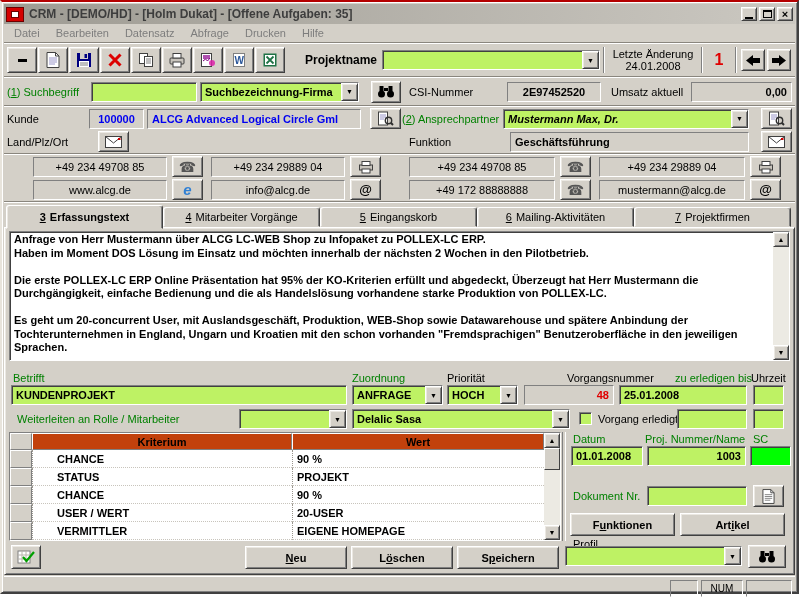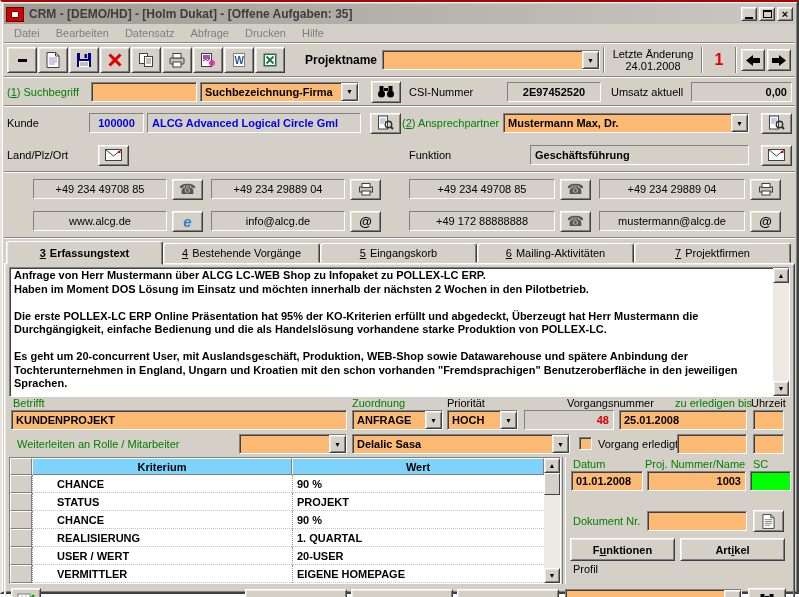--- a/index.html
+++ b/index.html
@@ -37,35 +37,35 @@
   
   .toolbar { height:32px; display:flex; align-items:center; padding:2px 3px; flex:0 0 auto; }
   .tbtn { width:30px; height:26px; margin-right:1px; }
   .dash-glyph { width:9px; height:3px; background:#000; }
   .vsep { width:2px; height:26px; border-left:1px solid #808080; border-right:1px solid #ffffff; margin:0 3px; flex:0 0 auto; }
   .lastchange { width:90px; text-align:center; line-height:12px; font-size:11px; }
   .counter { width:26px; text-align:center; font-size:16px; font-weight:bold; }
   .navbtn { width:24px; height:22px; margin:0 1px; }
 
   
-  .fld { background:#fdba74; border:1px solid; border-color:#808080 #ffffff #ffffff #808080;
+  .fld { background:#bef264; border:1px solid; border-color:#808080 #ffffff #ffffff #808080;
          box-shadow: inset 1px 1px 0 #404040; height:20px; display:inline-flex; align-items:center;
          padding:0 4px; white-space:nowrap; overflow:hidden; }
   .flat { background:#d4d0c8; border:1px solid; border-color:#808080 #ffffff #ffffff #808080;
           height:20px; display:inline-flex; align-items:center; padding:0 4px; white-space:nowrap; overflow:hidden; }
   .center { justify-content:center; }
   .right { justify-content:flex-end; }
   .combo { padding-right:18px; position:relative; }
   .drop { position:absolute; right:0; top:0; bottom:0; width:17px; font-size:7px; }
   .iconbtn { width:31px; height:21px; }
 
   
   .rowflex { display:flex; align-items:center; padding:0 3px; flex:0 0 auto; }
   .search { height:27px; }
-  .crow, .prow { height:23px; display:flex; align-items:center; padding:16px 3px; flex:0 0 auto; }
+  .crow, .prow { height:23px; display:flex; align-items:center; padding:7px 3px; flex:0 0 auto; }
   .half-l { width:394px; display:flex; align-items:center; flex:0 0 auto; }
   .half-r { flex:1; display:flex; align-items:center; }
 
   
   .tabstrip { display:flex; align-items:flex-end; height:24px; padding:0 2px; position:relative; z-index:2; flex:0 0 auto; }
   .tab { width:157px; height:20px; display:flex; align-items:center; justify-content:center;
          background:#d4d0c8; border:1px solid; border-color:#ffffff #404040 #d4d0c8 #ffffff;
          border-radius:3px 3px 0 0; box-shadow: inset 1px 0 0 #ebe8e2, inset -1px 0 0 #808080; }
   .tab.active { height:24px; font-weight:bold; margin-bottom:-2px; z-index:3; }
   .tnum { text-decoration:underline; margin-right:4px; }
@@ -77,31 +77,31 @@
   
   .textarea { height:130px; display:flex; background:#fff; border:1px solid; border-color:#808080 #fff #fff #808080;
               box-shadow: inset 1px 1px 0 #404040; flex:0 0 auto; }
   .textcontent { flex:1; padding:1px 4px; font-weight:bold; line-height:13.5px; white-space:pre-wrap; overflow:hidden; }
   .vscroll { width:16px; display:flex; flex-direction:column; background:#eceae3; flex:0 0 auto; }
   .sbtn { width:16px; height:15px; font-size:7px; }
   .vtrack { flex:1; }
   .thumb { height:22px; background:#d4d0c8; border:1px solid; border-color:#ffffff #404040 #404040 #ffffff; }
 
   
-  .fields { position:relative; height:58px; margin-top:0; flex:0 0 auto;text-align:right; }
+  .fields { position:relative; height:58px; margin-top:11px; flex:0 0 auto;text-align:right; }
   .abs { position:absolute; }
 
   
   .lower { display:flex; flex:1; margin-top:2px; min-height:0; }
   .tablewrap { width:552px; display:flex; border:1px solid; border-color:#808080 #fff #fff #808080;
                background:#fff; overflow:hidden; flex:0 0 auto; }
   .tcol { flex:1; display:flex; flex-direction:column; overflow:hidden; }
   .thead { display:flex; height:17px; flex:0 0 auto; }
   .hsel { width:22px; background:#d4d0c8; border:1px solid; border-color:#fff #808080 #808080 #fff; }
-  .hcell { background:#7dd3fc; border:1px solid; border-color:#fff #808080 #808080 #fff;
+  .hcell { background:#c2410c; border:1px solid; border-color:#fff #808080 #808080 #fff;
            font-weight:bold; display:flex; align-items:center; justify-content:center; }
   .hc1 { width:260px; } .hc2 { flex:1; }
   .tbody { flex:1; overflow:hidden; }
   .trow { display:flex; height:18px; }
   .selcell { width:22px; background:#d4d0c8; border:1px solid; border-color:#fff #808080 #808080 #fff; flex:0 0 auto; }
   .cell { padding:0 4px; font-weight:bold; display:flex; align-items:center;
           border-left:1px dotted #9a968e; border-bottom:1px dotted #c8c4bc; overflow:hidden; white-space:nowrap; }
   .c1 { width:260px;padding-left:24px; } .c2 { flex:1; }
   .vgroove { width:4px; border-left:1px solid #808080; border-right:1px solid #ffffff; margin:0 1px; flex:0 0 auto; }
   .rightpanel { position:relative; flex:1; }
@@ -274,21 +274,21 @@
             <svg width="17" height="16" viewBox="0 0 17 16">
               <rect x="1.5" y="1" width="9" height="13" fill="#fff" stroke="#404040"></rect>
               <path d="M3 4h6M3 6h6M3 8h4" stroke="#9a96c8"></path>
               <circle cx="11.5" cy="9.5" r="3.2" fill="none" stroke="#303030" stroke-width="1.4"></circle>
               <path d="M13.8 11.8 16 14" stroke="#303030" stroke-width="2"></path>
             </svg>
           </span>
     </div>
     <div class="half-r">
       <span class="g nowrap" style="width:101px; margin-left:1px;"><span>(</span><span class="u">2</span><span>) Ansprechpartner</span></span>
-      <span class="fld combo b" style="flex:1;">
+      <span class="fld combo b" style="flex:1;font-style:italic;">
         <span>Mustermann Max, Dr.</span>
         <span class="btn drop">▼</span>
       </span>
       <span class="btn iconbtn" style="margin-left:12px;">
             <svg width="17" height="16" viewBox="0 0 17 16">
               <rect x="1.5" y="1" width="9" height="13" fill="#fff" stroke="#404040"></rect>
               <path d="M3 4h6M3 6h6M3 8h4" stroke="#9a96c8"></path>
               <circle cx="11.5" cy="9.5" r="3.2" fill="none" stroke="#303030" stroke-width="1.4"></circle>
               <path d="M13.8 11.8 16 14" stroke="#303030" stroke-width="2"></path>
             </svg>
@@ -301,21 +301,21 @@
       <span class="btn iconbtn" style="margin-left:9px;">
             <svg width="17" height="12" viewBox="0 0 17 12">
               <rect x=".5" y=".5" width="16" height="11" fill="#fff" stroke="#404040"></rect>
               <path d="M.5 .5 8.5 7 16.5 .5" fill="none" stroke="#404040"></path>
               <rect x="13" y="2" width="2.5" height="2" fill="#d00000"></rect>
             </svg>
           </span>
     </div>
     <div class="half-r">
       <span class="nowrap" style="width:101px; margin-left:8px;">Funktion</span>
-      <span class="flat b" style="flex:1;margin-left:20px;">Geschäftsführung</span>
+      <span class="flat b" style="flex:1;">Geschäftsführung</span>
       <span class="btn iconbtn" style="margin-left:12px;">
             <svg width="17" height="12" viewBox="0 0 17 12">
               <rect x=".5" y=".5" width="16" height="11" fill="#fff" stroke="#404040"></rect>
               <path d="M.5 .5 8.5 7 16.5 .5" fill="none" stroke="#404040"></path>
               <rect x="13" y="2" width="2.5" height="2" fill="#d00000"></rect>
             </svg>
           </span>
     </div>
   </div>
 
@@ -376,21 +376,21 @@
 
   <div class="hsep"></div>
 
   <div class="tabstrip">
     <span class="tab active">
           <span class="tnum">3</span>
           <span>Erfassungstext</span>
         </span>
     <span class="tab">
           <span class="tnum">4</span>
-          <span>Bestehende Vorgänge</span>
+          <span>Mitarbeiter Vorgänge</span>
         </span>
     <span class="tab">
           <span class="tnum">5</span>
           <span>Eingangskorb</span>
         </span>
     <span class="tab">
           <span class="tnum">6</span>
           <span>Mailing-Aktivitäten</span>
         </span>
     <span class="tab">
@@ -470,25 +470,20 @@
                 </div>
             <div class="trow">
                   <span class="selcell"></span>
                   <span class="cell c1">STATUS</span>
                   <span class="cell c2">PROJEKT</span>
                 </div>
             <div class="trow">
                   <span class="selcell"></span>
                   <span class="cell c1">CHANCE</span>
                   <span class="cell c2">90 %</span>
-                </div>
-            <div class="trow">
-                  <span class="selcell"></span>
-                  <span class="cell c1">REALISIERUNG</span>
-                  <span class="cell c2">1. QUARTAL</span>
                 </div>
             <div class="trow">
                   <span class="selcell"></span>
                   <span class="cell c1">USER / WERT</span>
                   <span class="cell c2">20-USER</span>
                 </div>
             <div class="trow">
                   <span class="selcell"></span>
                   <span class="cell c1">VERMITTLER</span>
                   <span class="cell c2">EIGENE HOMEPAGE</span>

